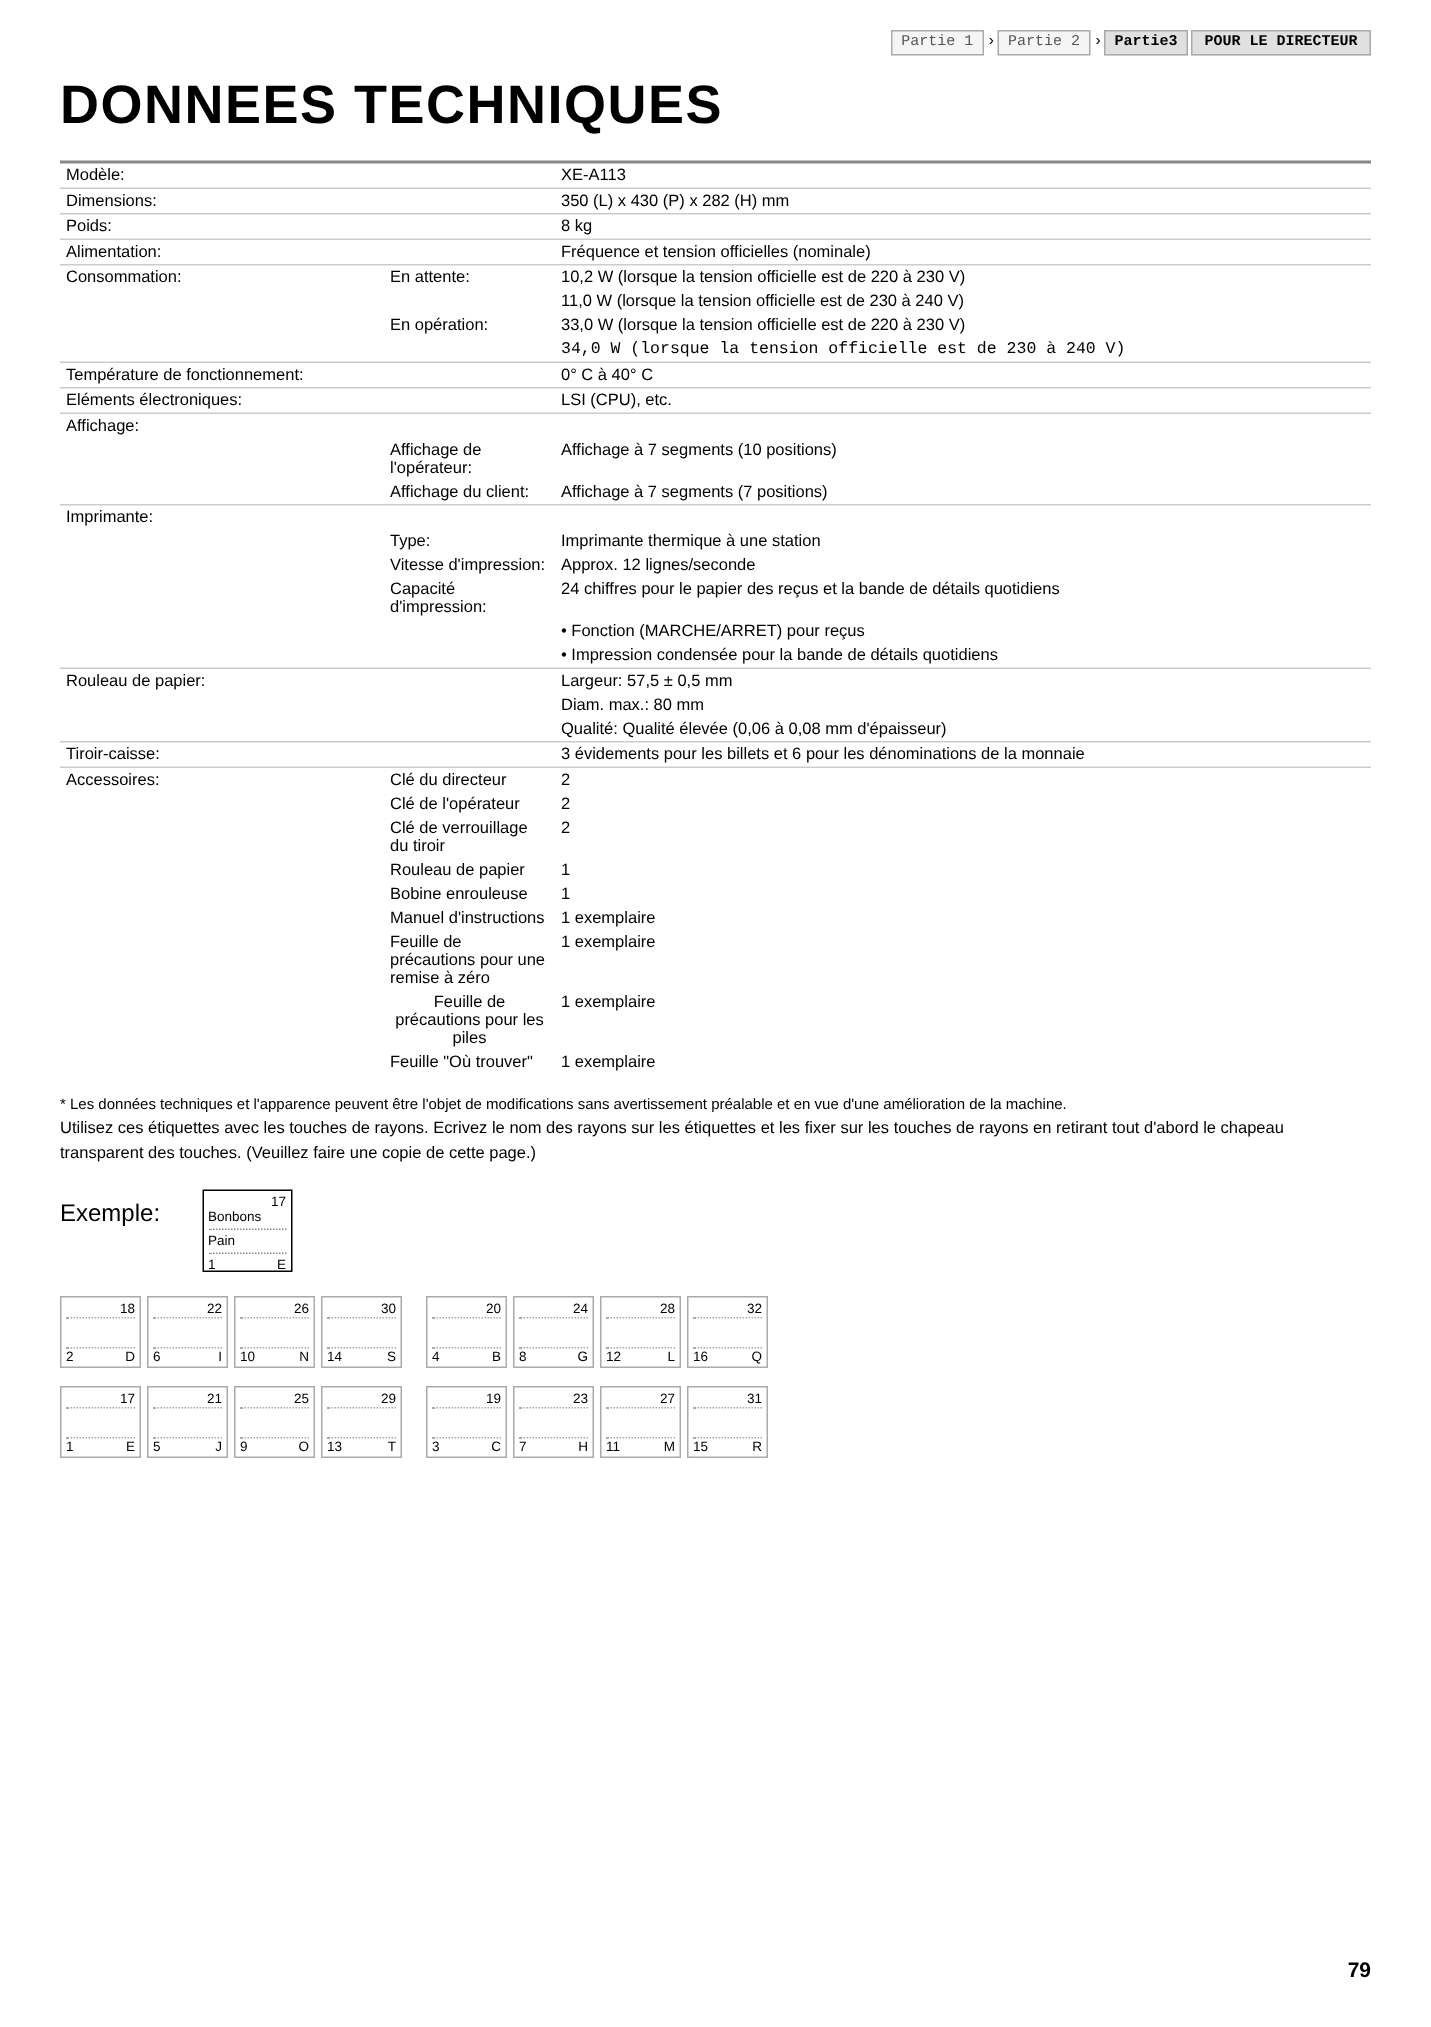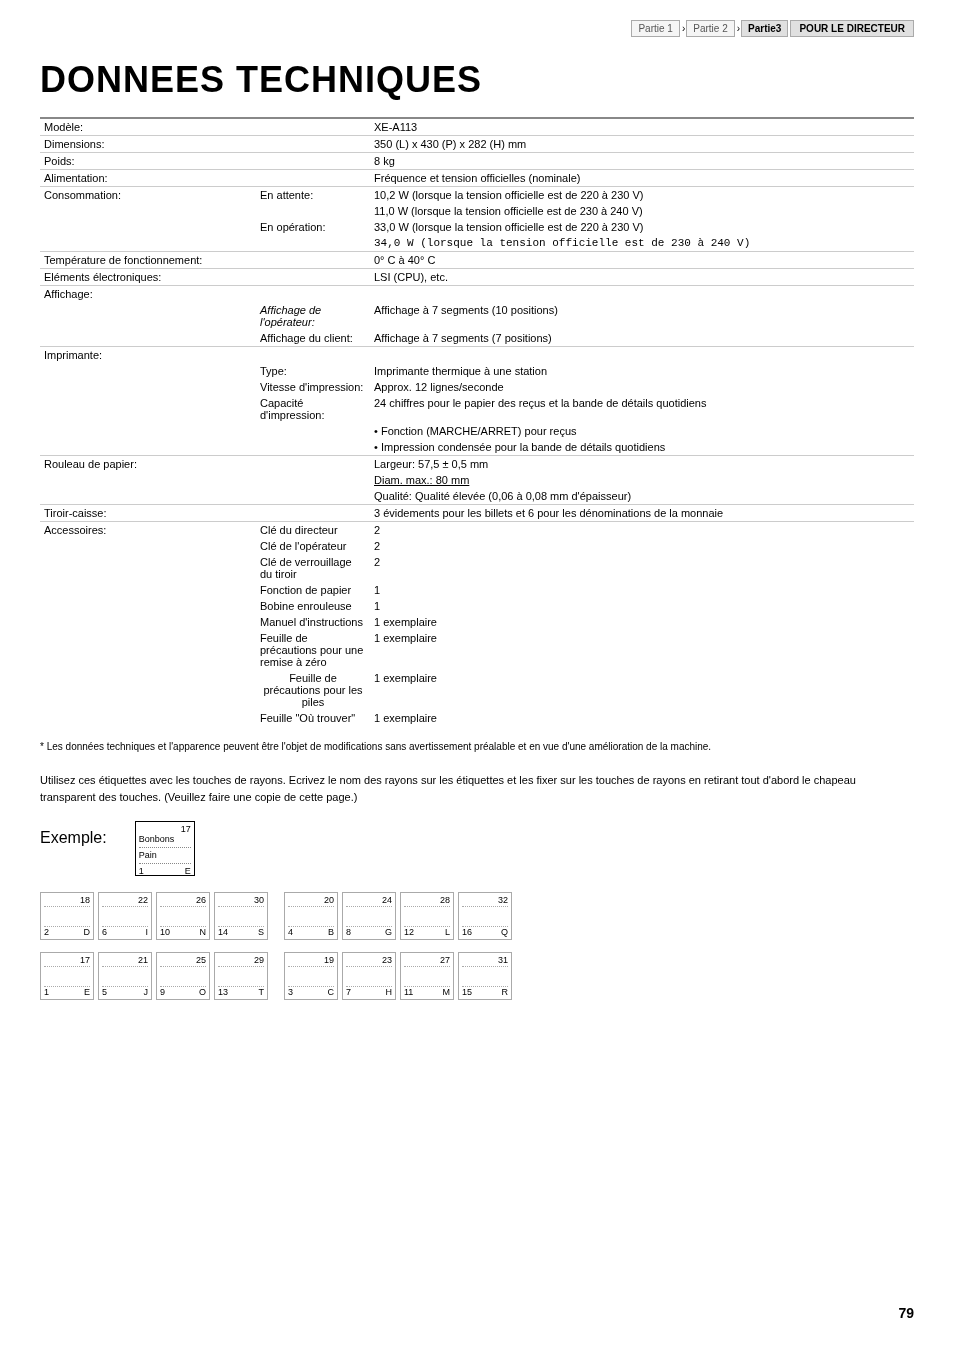--- a/index.html
+++ b/index.html
@@ -12,22 +12,23 @@
       min-height: 1351px;
       padding: 20px 40px;
       position: relative;
     }
 
     
     .breadcrumb-bar {
       display: flex;
       justify-content: flex-end;
       align-items: center;
-      margin-bottom: 22px;
+      margin-bottom: 12px;
       font-size: 10px;
+      font-family: Liberation Mono, monospace;
     }
     .breadcrumb-bar .part {
       padding: 2px 6px;
       border: 1px solid #aaa;
       margin-left: -1px;
       background: #f5f5f5;
       color: #555;
     }
     .breadcrumb-bar .part.active {
       background: #e0e0e0;
@@ -71,21 +72,21 @@
       white-space: nowrap;
     }
     .specs-table .sub-label {
       padding-left: 20px;
       width: 130px;
     }
 
     
     .footnote {
       font-size: 10px;
-      margin-bottom: 18px;
+      margin-bottom: 0;
       line-height: 1.4;
     }
 
     
     .label-section {
       font-size: 11px;
       margin-bottom: 16px;
       line-height: 1.5;
     }
 
@@ -239,21 +240,21 @@
         <td class="sub-label"></td>
         <td>LSI (CPU), etc.</td>
       </tr>
       <tr>
         <td class="label-col">Affichage:</td>
         <td class="sub-label"></td>
         <td></td>
       </tr>
       <tr>
         <td class="label-col" style="border-top: none;"></td>
-        <td class="sub-label" style="border-top: none; font-style: italic;">Affichage de l'opérateur:</td>
+        <td class="sub-label" style="border-top: none;">Affichage de l'opérateur:</td>
         <td style="border-top: none;">Affichage à 7 segments (10 positions)</td>
       </tr>
       <tr>
         <td class="label-col" style="border-top: none;"></td>
         <td class="sub-label" style="border-top: none;">Affichage du client:</td>
         <td style="border-top: none;">Affichage à 7 segments (7 positions)</td>
       </tr>
       <tr>
         <td class="label-col">Imprimante:</td>
         <td class="sub-label"></td>
@@ -285,21 +286,21 @@
         <td style="border-top: none;">• Impression condensée pour la bande de détails quotidiens</td>
       </tr>
       <tr>
         <td class="label-col">Rouleau de papier:</td>
         <td class="sub-label"></td>
         <td>Largeur: 57,5 ± 0,5 mm</td>
       </tr>
       <tr>
         <td class="label-col" style="border-top: none;"></td>
         <td class="sub-label" style="border-top: none;"></td>
-        <td style="border-top: none; text-decoration: underline;">Diam. max.: 80 mm</td>
+        <td style="border-top: none;">Diam. max.: 80 mm</td>
       </tr>
       <tr>
         <td class="label-col" style="border-top: none;"></td>
         <td class="sub-label" style="border-top: none;"></td>
         <td style="border-top: none;">Qualité: Qualité élevée (0,06 à 0,08 mm d'épaisseur)</td>
       </tr>
       <tr>
         <td class="label-col">Tiroir-caisse:</td>
         <td class="sub-label"></td>
         <td>3 évidements pour les billets et 6 pour les dénominations de la monnaie</td>
@@ -314,21 +315,21 @@
         <td class="sub-label" style="border-top: none;">Clé de l'opérateur</td>
         <td style="border-top: none;">2</td>
       </tr>
       <tr>
         <td class="label-col" style="border-top: none;"></td>
         <td class="sub-label" style="border-top: none;">Clé de verrouillage du tiroir</td>
         <td style="border-top: none;">2</td>
       </tr>
       <tr>
         <td class="label-col" style="border-top: none;"></td>
-        <td class="sub-label" style="border-top: none;">Fonction de papier</td>
+        <td class="sub-label" style="border-top: none;">Rouleau de papier</td>
         <td style="border-top: none;">1</td>
       </tr>
       <tr>
         <td class="label-col" style="border-top: none;"></td>
         <td class="sub-label" style="border-top: none;">Bobine enrouleuse</td>
         <td style="border-top: none;">1</td>
       </tr>
       <tr>
         <td class="label-col" style="border-top: none;"></td>
         <td class="sub-label" style="border-top: none;">Manuel d'instructions</td>

